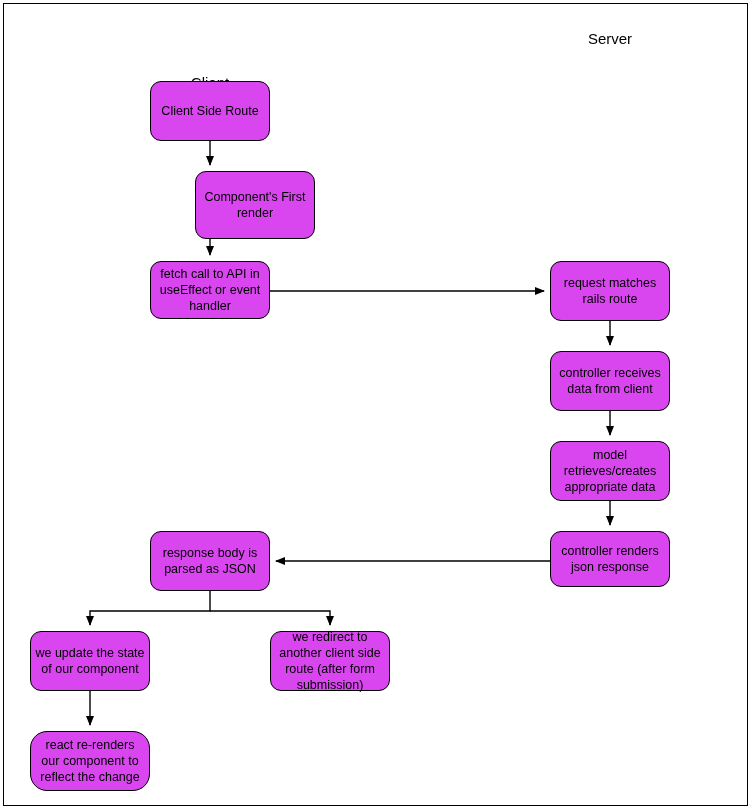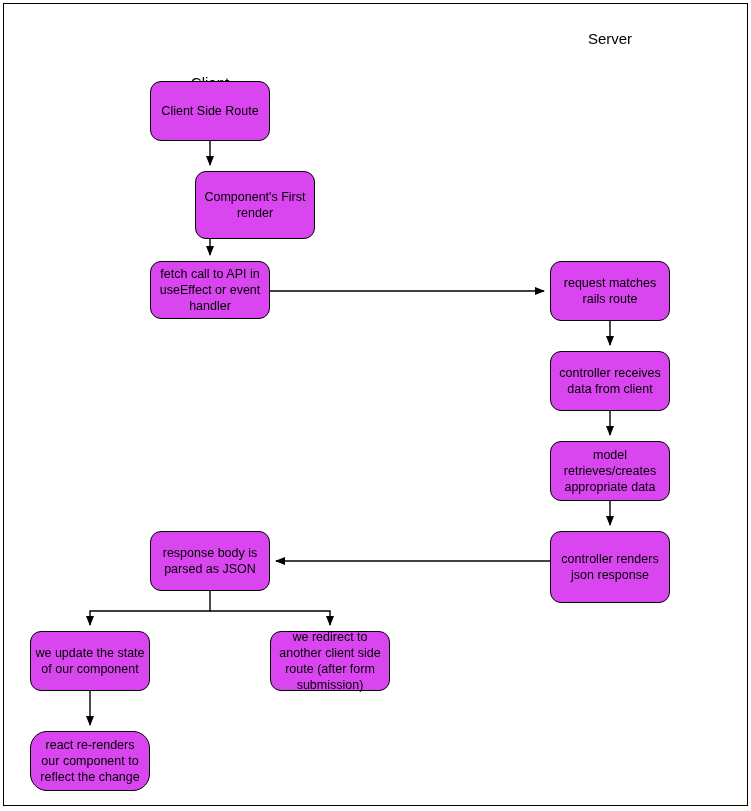--- a/index.html
+++ b/index.html
@@ -144,21 +144,21 @@
   </div>
 
   <div class="node" style="left:550px; top:441px; width:120px; height:60px;">
     <span>model retrieves/creates appropriate data</span>
   </div>
 
   <div class="node" style="left:550px; top:351px; width:120px; height:60px;">
     <span>controller receives data from client</span>
   </div>
 
-  <div class="node" style="left:550px; top:531px; width:120px; height:72px;">
+  <div class="node" style="left:550px; top:531px; width:120px; height:56px;">
     <span>controller renders json response</span>
   </div>
 
   <div class="node" style="left:150px; top:531px; width:120px; height:60px;">
     <span>response body is parsed as JSON</span>
   </div>
 
   <div class="node" style="left:30px; top:631px; width:120px; height:60px;">
     <span>we update the state of our component</span>
   </div>

